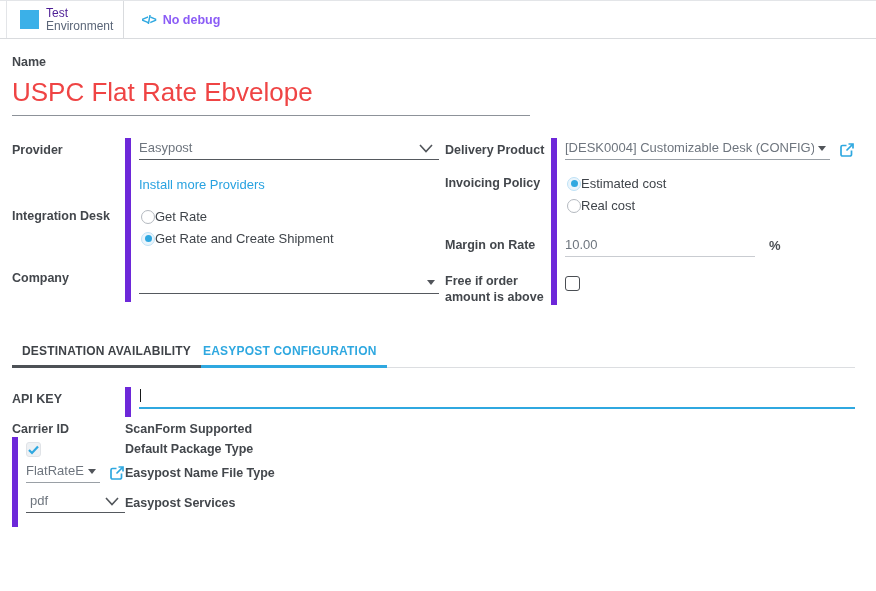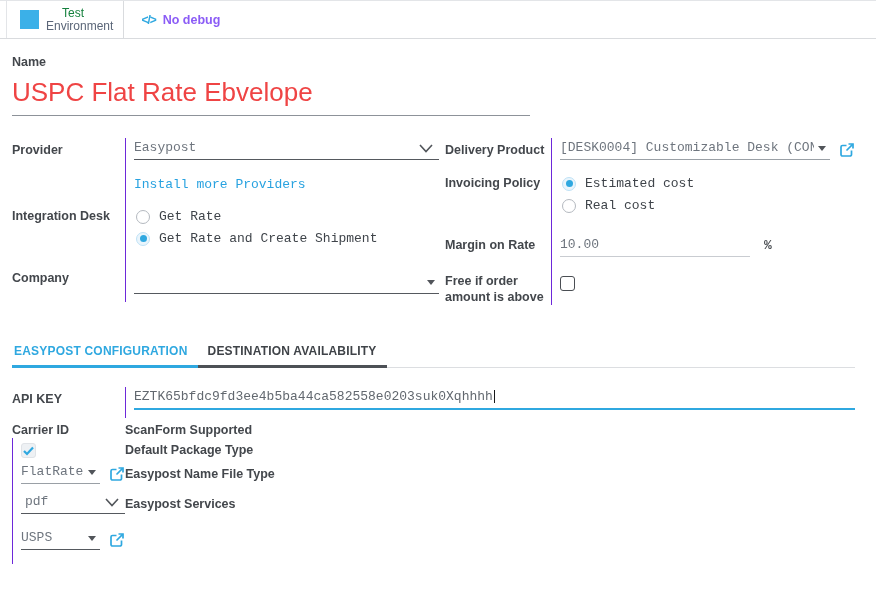--- a/index.html
+++ b/index.html
@@ -6,61 +6,61 @@
   html,body { width:876px; height:591px; background:#ffffff; overflow:hidden;
     font-family:"Liberation Sans","DejaVu Sans",sans-serif; }
 
   
   .topbar { display:flex; align-items:stretch; height:39px;
     border-top:1px solid #e3e5e8; border-bottom:1px solid #d9dbde; }
   .env-cell { display:flex; align-items:center; gap:7px; padding:0 10px 0 13px;
     border-left:1px solid #e3e5e8; border-right:1px solid #d9dbde; margin-left:6px; }
   .env-swatch { width:19px; height:19px; background:#3bb0e8; }
   .env-text { line-height:13px; font-size:12px; }
-  .env-text .l1 { color:#15803d;margin-left:16px; }
+  .env-text .l1 { color:#4c1d95; }
   .env-text .l2 { color:#5b6678; }
   .debug-cell { display:flex; align-items:center; gap:7px; padding-left:17px; }
   .code-icon { color:#2fa8e0; font-size:12px; font-weight:bold; letter-spacing:-1px; }
   .debug-label { color:#8b5cf6; font-size:12.5px; font-weight:bold; }
 
   
   .content { padding:0 21px 0 12px; }
   .field-label, .lbl { font-size:12.5px; font-weight:bold; color:#43474c; }
 
   .name-block { margin-top:16px; }
   .name-input { margin-top:8px; width:518px; font-size:26px; color:#ef4444;
     border-bottom:1px solid #8d9299; padding-bottom:7px; white-space:nowrap; }
 
   
   .group-row { display:flex; margin-top:22px; }
   .grp { display:grid; align-content:start; }
   .grp-left  { width:427px; grid-template-columns:113px 1fr; }
   .grp-right { flex:1; margin-left:6px; grid-template-columns:106px 1fr; }
   .grp-bottom{ margin-top:19px; grid-template-columns:113px 1fr; }
   .lbl { padding-top:4px; line-height:16px; }
-  .fld { border-left:1px solid #6d28d9; padding:2px 0 8px 8px; min-width:0;font-family:Liberation Mono, monospace; }
+  .fld { border-left:6px solid #6d28d9; padding:2px 0 8px 8px; min-width:0; }
 
   .line { display:flex; align-items:flex-end; min-width:0; }
   .val { font-size:13px; color:#6e757e; white-space:nowrap; overflow:hidden;
     flex:1; min-width:0; padding-bottom:4px; }
   .u { border-bottom:1px solid #9aa0a6; }
   .u-dark { border-bottom:1px solid #55595e; }
   .u-light { border-bottom:1px solid #c9ccd1; }
   .u-blue { border-bottom:2px solid #2fa8e0; }
 
   .caret-down { width:0; height:0; border-left:4px solid transparent;
     border-right:4px solid transparent; border-top:5px solid #51555a;
     margin:0 4px 8px 4px; flex:0 0 auto; }
   .chevron { flex:0 0 auto; margin:0 6px 6px 4px; }
   .ext-icon { flex:0 0 auto; margin-left:9px; margin-bottom:2px; }
 
   .link { font-size:13px; color:#28a2e0; font-weight:500; cursor:pointer; }
 
   
-  .radio-row { display:flex; align-items:center; gap:9px; padding:3px 0 4px 2px; }
+  .radio-row { display:flex; align-items:center; padding:3px 0 4px 2px; }
   .radio { width:14px; height:14px; border-radius:50%;
     border:1px solid #b4b9bf; background:#fff; flex:0 0 auto; position:relative; }
   .radio.checked { border-color:#bfe2f6; background:#eaf5fc; }
   .radio.checked::after { content:""; position:absolute; left:2.5px; top:2.5px;
     width:7px; height:7px; border-radius:50%; background:#2fa8e0; }
   .radio-label { font-size:13px; color:#3f444a; }
 
   .checkbox { width:15px; height:15px; border-radius:3px; margin-top:3px; }
   .checkbox.checked { background:#eef1f4; border:1px solid #e0e3e7;
     display:flex; align-items:center; justify-content:center; }
@@ -192,30 +192,29 @@
       </div>
 
       <div class="lbl" style="padding-top:8px;">Free if order amount is above</div>
       <div class="fld" style="padding-top:8px;">
         <div class="checkbox unchecked"></div>
       </div>
     </div>
   </div>
 
   <div class="tabs">
+    <div class="tab inactive">DESTINATION AVAILABILITY</div>
     <div class="tab active">EASYPOST CONFIGURATION</div>
-    <div class="tab inactive">DESTINATION AVAILABILITY</div>
   </div>
 
   <div class="grp grp-bottom">
 
     <div class="lbl">API KEY</div>
     <div class="fld">
       <div class="line u-blue">
-        <span class="val" style="color:#62686f; flex:0 0 auto;">EZTK65bfdc9fd3ee4b5ba44ca582558e0203suk0Xqhhhh</span>
         <span class="cursor" style="margin-bottom:5px;"></span>
         <span style="flex:1;"></span>
       </div>
     </div>
 
     <div class="lbl">Carrier ID</div>
 
     <div class="lbl">ScanForm Supported</div>
     <div class="fld" style="padding-bottom:4px;">
       <div class="checkbox checked">
@@ -244,28 +243,15 @@
     <div class="fld pb-lg">
       <div class="line u-dark">
         <span class="val" style="padding-left:4px;">pdf</span>
         <svg class="chevron" width="14" height="9" viewBox="0 0 14 9">
             <polyline points="1,1 7,7.5 13,1" fill="none" stroke="#51555a" stroke-width="1.6"></polyline>
           </svg>
       </div>
     </div>
 
     <div class="lbl">Easypost Services</div>
-    <div class="fld pb-lg">
-      <div class="line">
-        <div class="line u-dark" style="flex:1; min-width:0;">
-          <span class="val">USPS</span>
-          <span class="caret-down"></span>
-        </div>
-        <svg class="ext-icon" width="16" height="16" viewBox="0 0 16 16">
-            <path d="M12.5 8.5v4a1.5 1.5 0 0 1-1.5 1.5H3.5A1.5 1.5 0 0 1 2 12.5V5a1.5 1.5 0 0 1 1.5-1.5h4" fill="none" stroke="#2fa8e0" stroke-width="1.7"></path>
-            <path d="M9.5 2H14v4.5" fill="none" stroke="#2fa8e0" stroke-width="1.7"></path>
-            <path d="M13.6 2.4L7.5 8.5" fill="none" stroke="#2fa8e0" stroke-width="1.7"></path>
-          </svg>
-      </div>
-    </div>
 
   </div>
 </div>
 
 </body></html>

